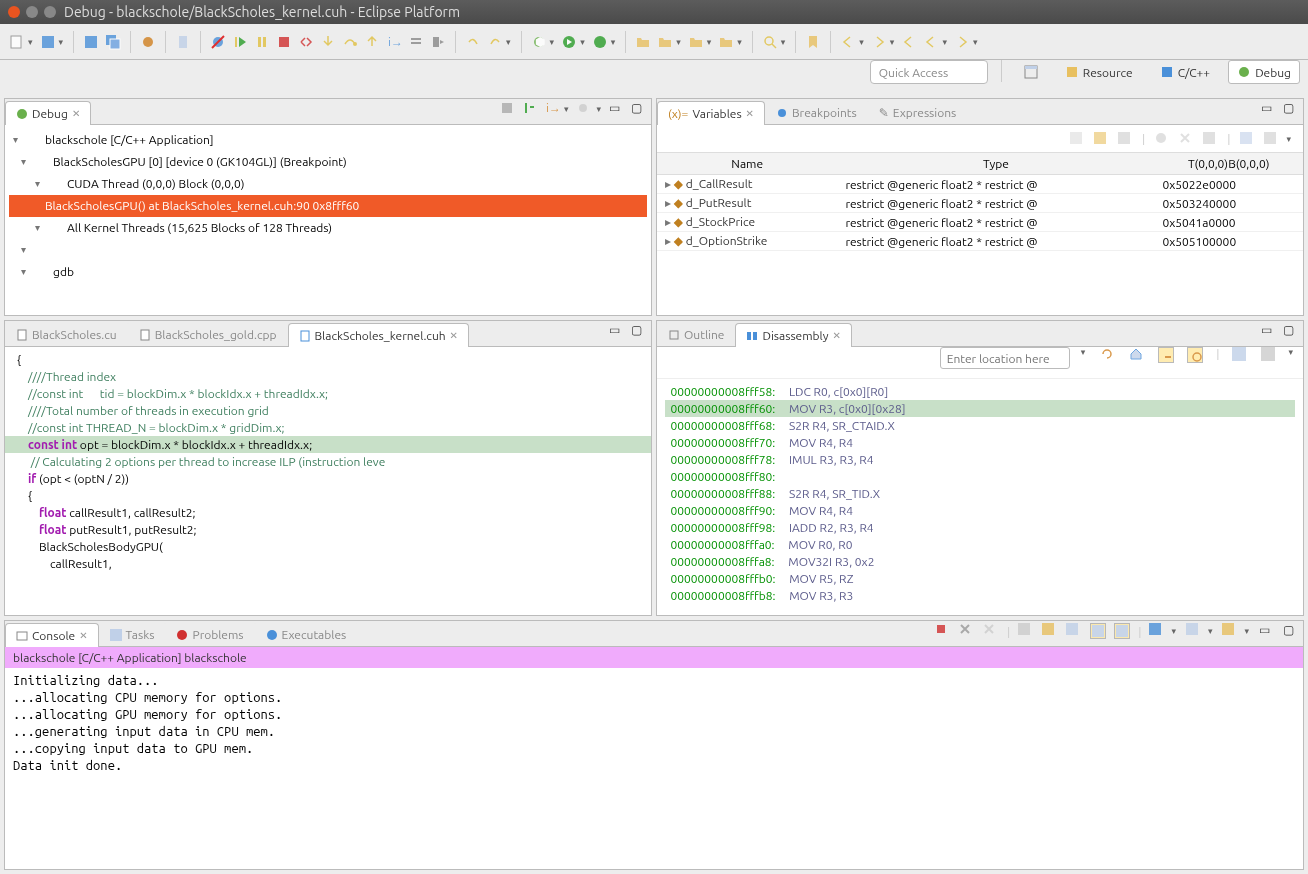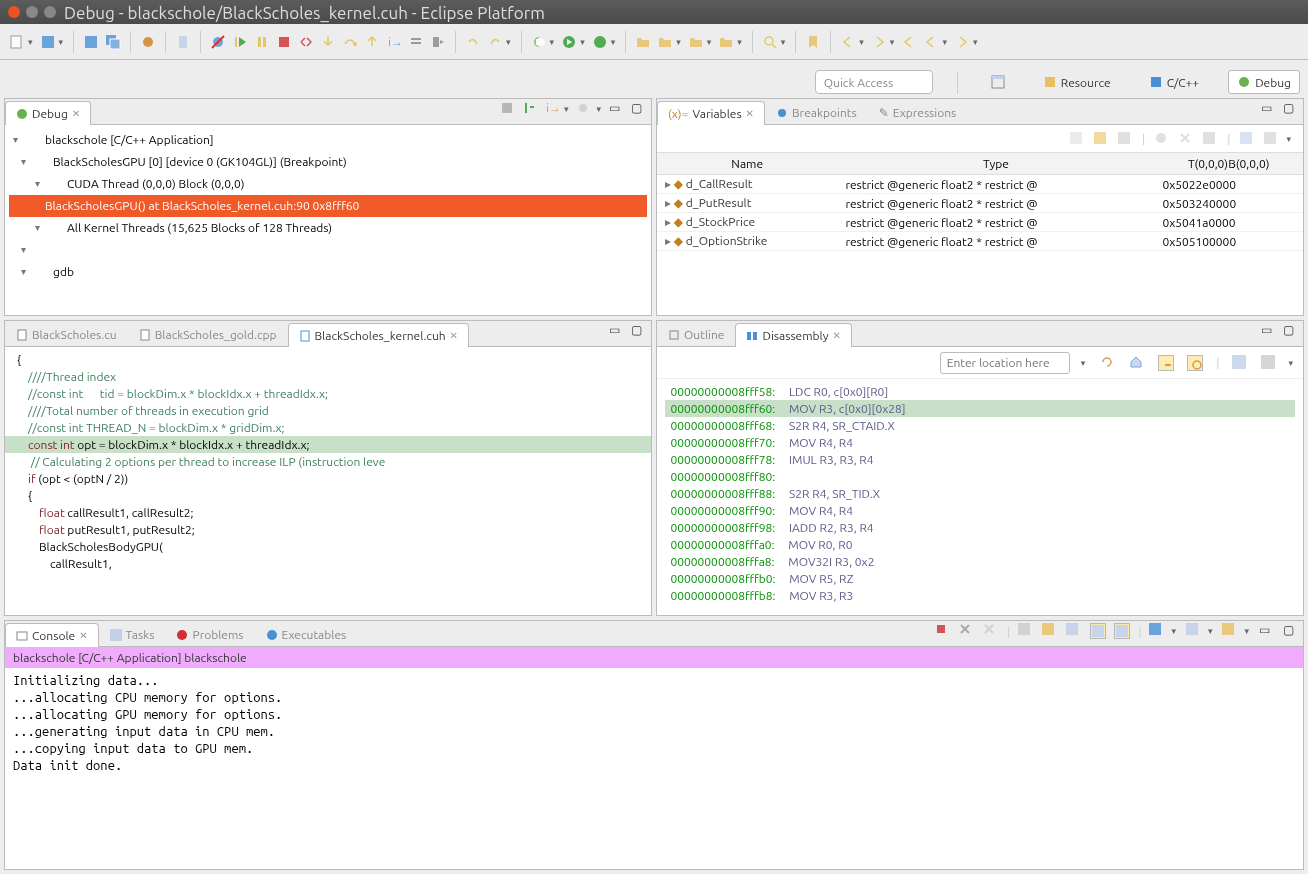--- a/index.html
+++ b/index.html
@@ -1,26 +1,26 @@
 <!DOCTYPE html>
 <html><head>
 <meta charset="utf-8">
 <style>
 *{margin:0;padding:0;box-sizing:border-box;font-family:"Ubuntu","Segoe UI",sans-serif;font-size:12px}
 body{background:#ededed;width:1308px;height:874px;overflow:hidden;display:flex;flex-direction:column}
 .titlebar{height:24px;background:linear-gradient(#5c5c5c,#4a4a4a);display:flex;align-items:center;padding:0 8px;gap:8px}
 .titlebar-btns{display:flex;gap:6px}
 .titlebar-btn{width:12px;height:12px;border-radius:50%}
 .tb-close{background:#e95420}.tb-min{background:#888}.tb-max{background:#888}
-.title-text{color:#ddd;font-size:17px}
+.title-text{color:#ddd;font-size:14px}
 .toolbar{height:36px;background:#ededed;border-bottom:1px solid #bbb;display:flex;align-items:center;padding:0 8px;gap:4px}
 .tb-ico{width:18px;height:18px;display:inline-flex;align-items:center;justify-content:center;cursor:pointer;opacity:.8}
 .tb-sep{width:1px;height:22px;background:#ccc;margin:0 4px}
 .tb-drop{font-size:9px;color:#666;margin-left:-2px;margin-right:2px}
-.access-bar{height:34px;background:#ededed;display:flex;align-items:flex-end;justify-content:flex-end;padding:0 8px;gap:20px}
+.access-bar{height:34px;background:#ededed;display:flex;align-items:flex-start;justify-content:flex-end;padding:0 8px;gap:9px}
 .quick-access{width:118px;height:24px;border:1px solid #bbb;border-radius:4px;background:#fff;padding:0 8px;color:#888;display:flex;align-items:center}
 .persp-btn{height:24px;padding:0 8px;border:1px solid transparent;border-radius:3px;display:flex;align-items:center;gap:4px;color:#333;cursor:pointer}
 .persp-btn.active{background:#fff;border-color:#bbb}
 .persp-ico{width:14px;height:14px}
 .main{flex:1;display:flex;flex-direction:column;padding:4px;gap:4px}
 .row{display:flex;gap:4px}
 .panel{background:#fff;border:1px solid #bbb;display:flex;flex-direction:column;overflow:hidden}
 .panel-tabs{height:26px;background:#ededed;display:flex;align-items:flex-end;border-bottom:1px solid #bbb;position:relative}
 .panel-tab{height:24px;padding:0 10px;display:flex;align-items:center;gap:4px;background:#ededed;border:1px solid transparent;border-bottom:none;border-radius:4px 4px 0 0;color:#888;cursor:pointer}
 .panel-tab.active{background:#fff;border-color:#bbb;color:#333;position:relative;top:1px}
@@ -33,27 +33,27 @@
 .tree-item.sel{background:#f05a28;color:#fff}
 .arrow{width:10px;display:inline-block;color:#777;font-size:10px}
 .tico{width:14px;height:14px;display:inline-block}
 .vars-toolbar{height:28px;display:flex;justify-content:flex-end;align-items:center;gap:10px;padding:0 10px;border-bottom:1px solid #ddd}
 .vars-toolbar .ico{width:14px;height:14px;opacity:.6}
 table.vars{width:100%;border-collapse:collapse;font-size:12px}
 table.vars th{text-align:center;padding:4px 8px;background:#f3f3f3;border-bottom:1px solid #ddd;font-weight:normal}
 table.vars td{padding:2px 8px;border-bottom:1px solid #f0f0f0}
 .varname{color:#333}
 .code{font-family:"Ubuntu Mono","Consolas",monospace;font-size:13px;line-height:17px;padding:4px 0;white-space:pre}
-.code .c{color:#3f7f5f}.code .k{color:#7f1d1d;font-weight:normal}
+.code .c{color:#3f7f5f}.code .k{color:#a21caf;font-weight:bold}
 .code-line{padding:0 12px}
 .code-line.hl{background:#c8e0c8}
 .disasm{font-family:"Ubuntu Mono",monospace;font-size:13px;line-height:17px;padding:4px 8px;white-space:pre}
 .disasm .addr{color:#009000}.disasm .instr{color:#5b5b8b}
 .disasm-line.hl{background:#c8e0c8}
-.disasm-toolbar{height:32px;display:flex;align-items:center;justify-content:flex-end;gap:13px;padding:0 8px;border-bottom:1px solid #eee}
+.disasm-toolbar{height:32px;display:flex;align-items:flex-start;justify-content:flex-end;gap:13px;padding:0 8px;border-bottom:1px solid #eee}
 .loc-input{width:130px;height:22px;border:1px solid #bbb;border-radius:3px;padding:0 6px;color:#888;font-size:12px}
 .console-body{font-family:"Ubuntu Mono",monospace;font-size:13px;line-height:17px;padding:4px 8px;white-space:pre}
 .console-title{padding:4px 8px;font-size:12px;color:#333;background:#f0abfc}
 .mini-ico{width:12px;height:12px;display:inline-block}
 .btnico{width:16px;height:16px;cursor:pointer;opacity:.8}
 svg{display:block}
 .hl-yellow{background:#ffe89e;border:1px solid #aaa}
 </style>
 </head>
 <body>

